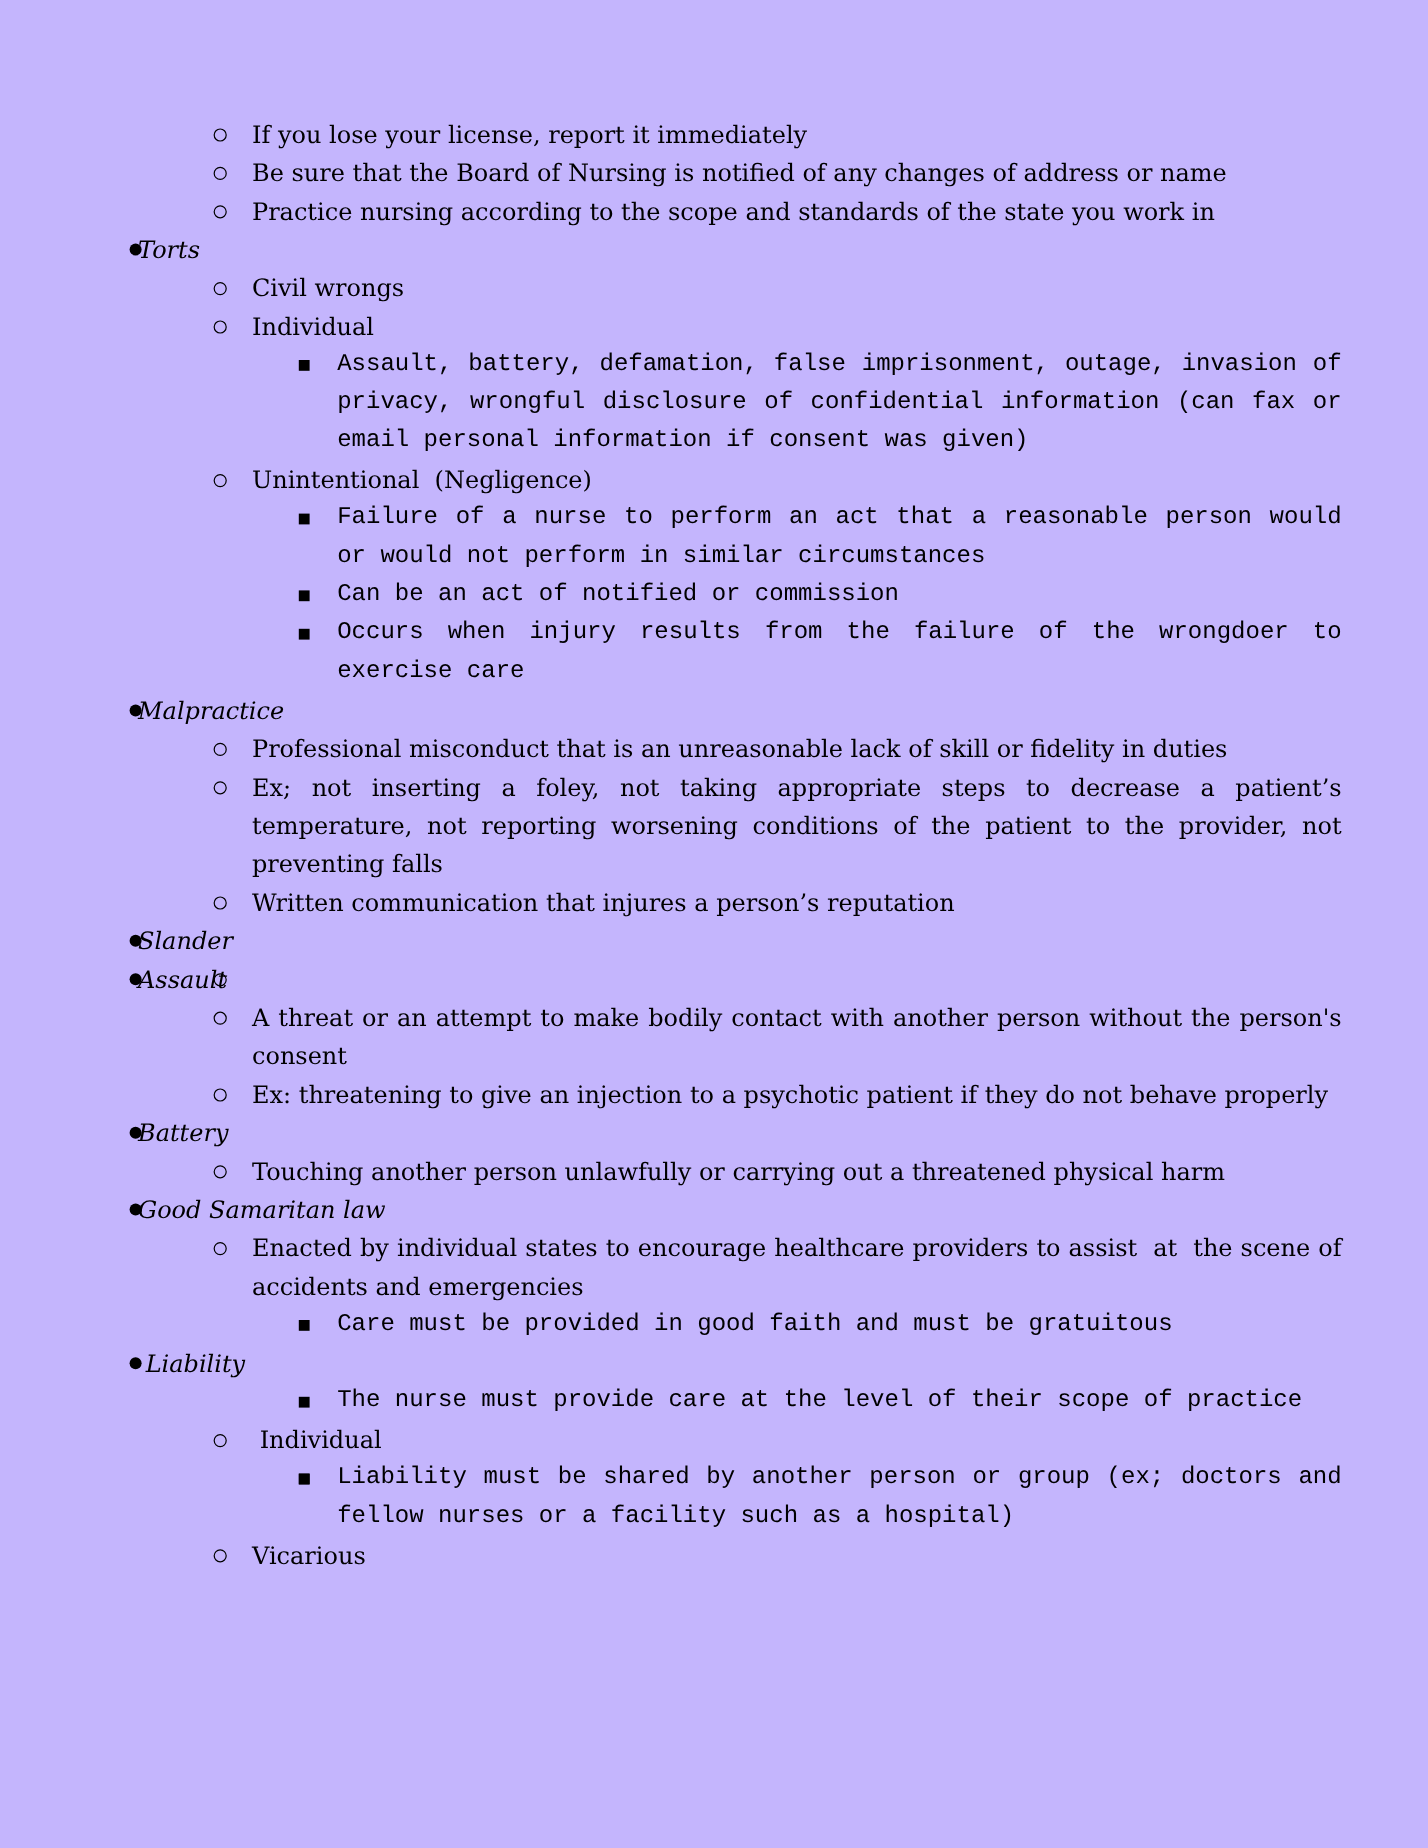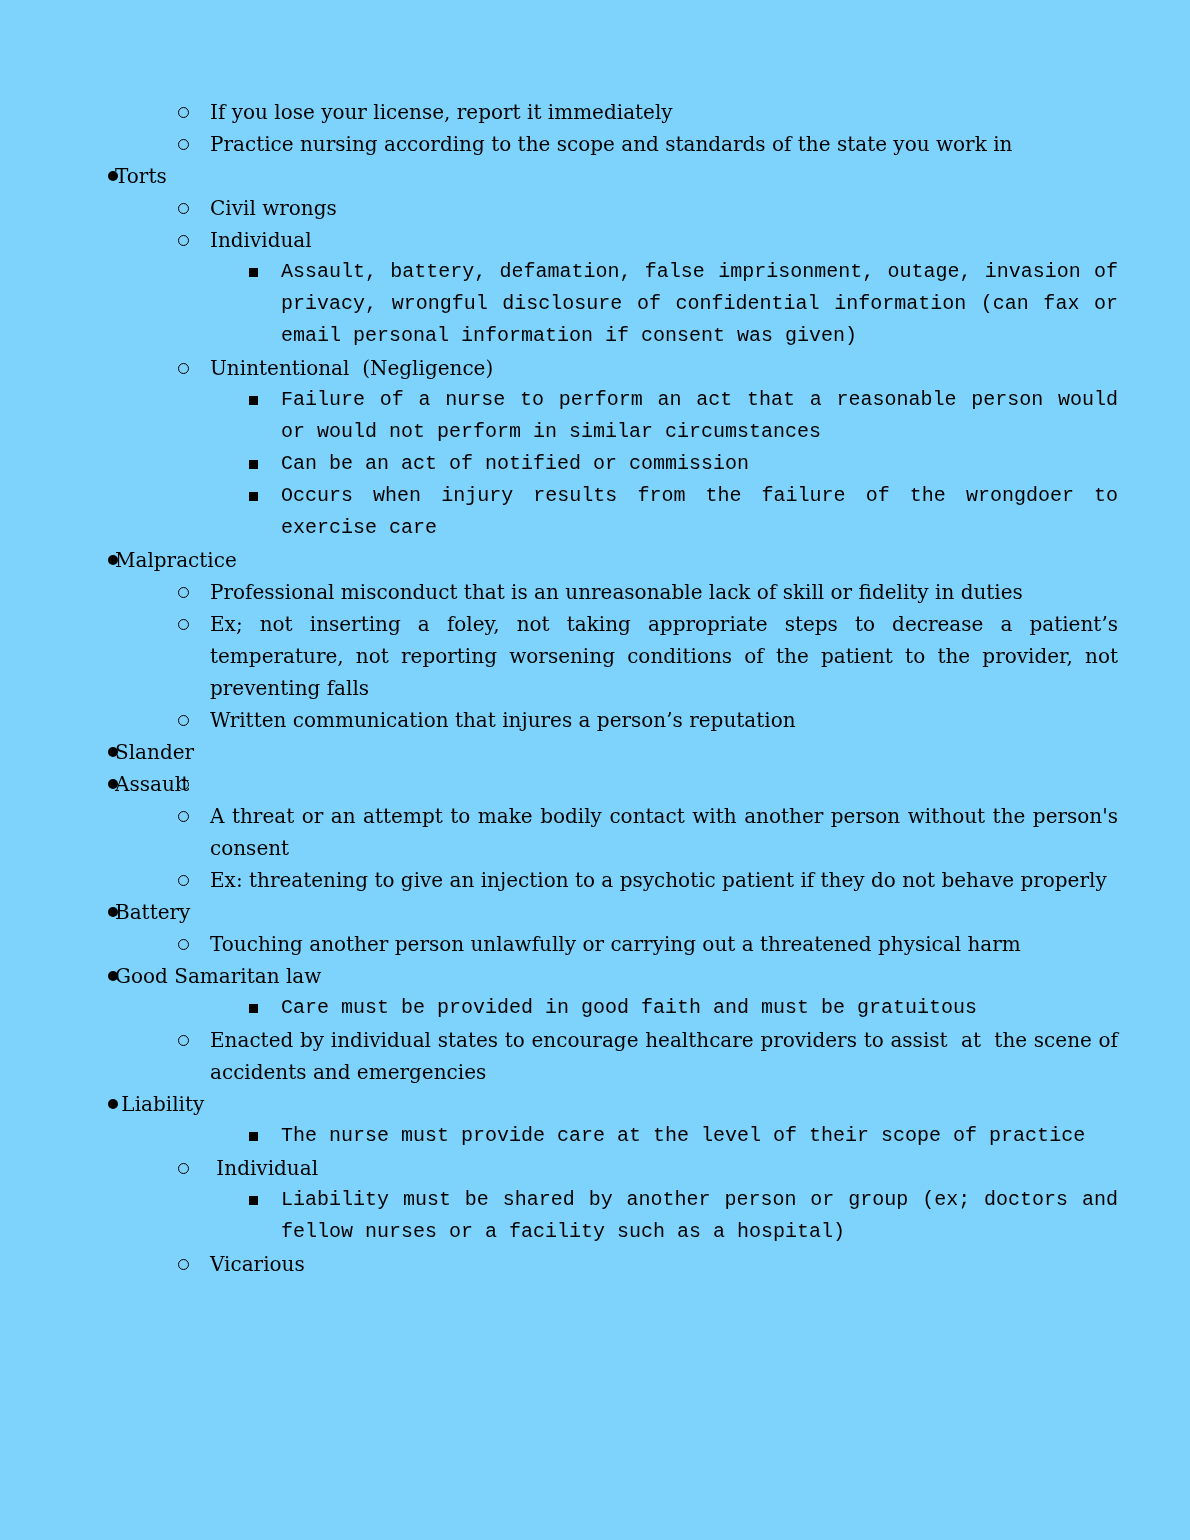--- a/index.html
+++ b/index.html
@@ -4,35 +4,35 @@
 <style>
   html, body {
     margin: 0;
     padding: 0;
     background: #ffffff;
   }
   .page {
     position: relative;
     width: 1190px;
     height: 1540px;
-    background: #7dd3fc;
+    background: #c4b5fd;
     color: #000000;
     font-family: "DejaVu Serif", "Liberation Serif", serif;
     font-size: 20px;
     line-height: 32px;
     box-sizing: border-box;
     padding: 96px 72px 0 0;
     overflow: hidden;
   }
   .item {
     position: relative;
     text-align: justify;
     white-space: pre-wrap;
   }
-  .lvl1 { padding-left: 115px; }
+  .lvl1 { padding-left: 115px; font-style: italic; }
   .lvl2 { padding-left: 210px; }
   .lvl3 { padding-left: 281px; font-family: Liberation Mono, monospace; }
   .bullet {
     position: absolute;
     display: block;
   }
   .b1 {
     left: 108px;
     top: 11px;
     width: 10px;
@@ -57,20 +57,21 @@
     height: 9px;
     background: #000000;
   }
 </style>
 </head>
 <body>
 
 <div class="page">
   <div>
       <div class="item lvl2"><span class="bullet b2"></span><span>If you lose your license, report it immediately</span></div>
+      <div class="item lvl2"><span class="bullet b2"></span><span>Be sure that the Board of Nursing is notified of any changes of address or name</span></div>
       <div class="item lvl2"><span class="bullet b2"></span><span>Practice nursing according to the scope and standards of the state you work in</span></div>
       <div class="item lvl1"><span class="bullet b1"></span><span>Torts</span></div>
       <div class="item lvl2"><span class="bullet b2"></span><span>Civil wrongs</span></div>
       <div class="item lvl2"><span class="bullet b2"></span><span>Individual</span></div>
       <div class="item lvl3"><span class="bullet b3"></span><span>Assault, battery, defamation, false imprisonment, outage, invasion of privacy, wrongful disclosure of confidential information (can fax or email personal information if consent was given)</span></div>
       <div class="item lvl2"><span class="bullet b2"></span><span>Unintentional  (Negligence)</span></div>
       <div class="item lvl3"><span class="bullet b3"></span><span>Failure of a nurse to perform an act that a reasonable person would or would not perform in similar circumstances</span></div>
       <div class="item lvl3"><span class="bullet b3"></span><span>Can be an act of notified or commission</span></div>
       <div class="item lvl3"><span class="bullet b3"></span><span>Occurs when injury results from the failure of the wrongdoer to exercise care</span></div>
       <div class="item lvl1"><span class="bullet b1"></span><span>Malpractice</span></div>
@@ -78,22 +79,22 @@
       <div class="item lvl2"><span class="bullet b2"></span><span>Ex; not inserting a foley, not taking appropriate steps to decrease a patient’s temperature, not reporting worsening conditions of the patient to the provider, not preventing falls</span></div>
       <div class="item lvl2"><span class="bullet b2"></span><span>Written communication that injures a person’s reputation</span></div>
       <div class="item lvl1"><span class="bullet b1"></span><span>Slander</span></div>
       <div class="item lvl2"><span class="bullet b2"></span></div>
       <div class="item lvl1"><span class="bullet b1"></span><span>Assault</span></div>
       <div class="item lvl2"><span class="bullet b2"></span><span>A threat or an attempt to make bodily contact with another person without the person's consent</span></div>
       <div class="item lvl2"><span class="bullet b2"></span><span>Ex: threatening to give an injection to a psychotic patient if they do not behave properly</span></div>
       <div class="item lvl1"><span class="bullet b1"></span><span>Battery</span></div>
       <div class="item lvl2"><span class="bullet b2"></span><span>Touching another person unlawfully or carrying out a threatened physical harm</span></div>
       <div class="item lvl1"><span class="bullet b1"></span><span>Good Samaritan law</span></div>
+      <div class="item lvl2"><span class="bullet b2"></span><span>Enacted by individual states to encourage healthcare providers to assist  at  the scene of accidents and emergencies</span></div>
       <div class="item lvl3"><span class="bullet b3"></span><span>Care must be provided in good faith and must be gratuitous</span></div>
-      <div class="item lvl2"><span class="bullet b2"></span><span>Enacted by individual states to encourage healthcare providers to assist  at  the scene of accidents and emergencies</span></div>
       <div class="item lvl1"><span class="bullet b1"></span><span> Liability</span></div>
       <div class="item lvl3"><span class="bullet b3"></span><span>The nurse must provide care at the level of their scope of practice</span></div>
       <div class="item lvl2"><span class="bullet b2"></span><span> Individual</span></div>
       <div class="item lvl3"><span class="bullet b3"></span></div>
       <div class="item lvl3"><span class="bullet b3"></span><span>Liability must be shared by another person or group (ex; doctors and fellow nurses or a facility such as a hospital)</span></div>
       <div class="item lvl2"><span class="bullet b2"></span><span>Vicarious</span></div>
     </div>
 </div>
 
 </body></html>

